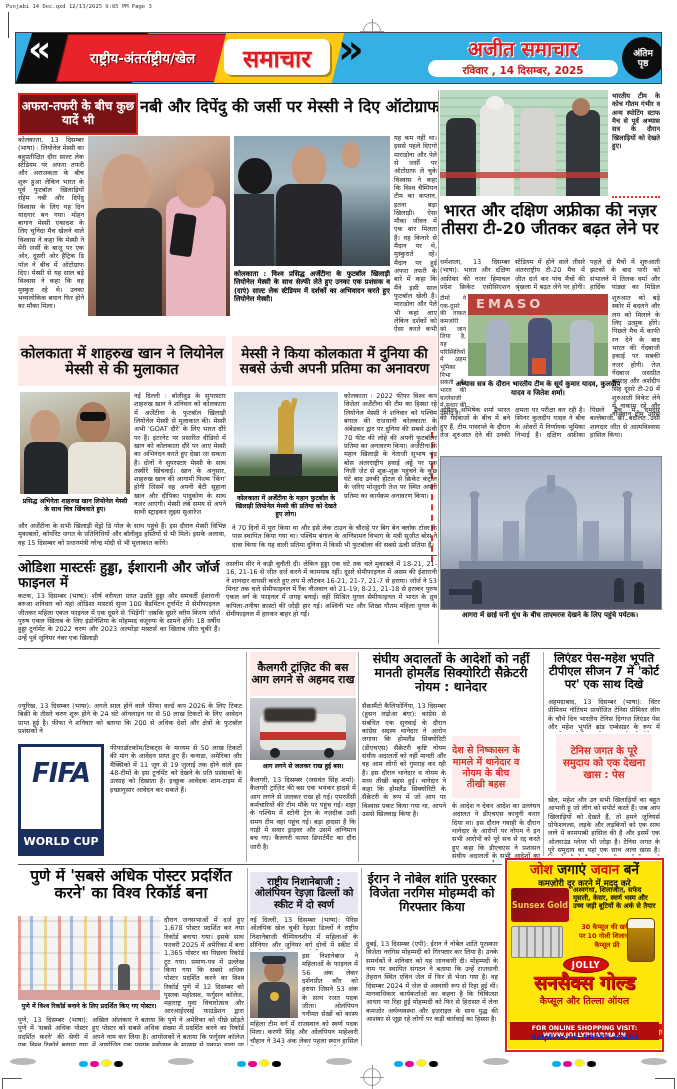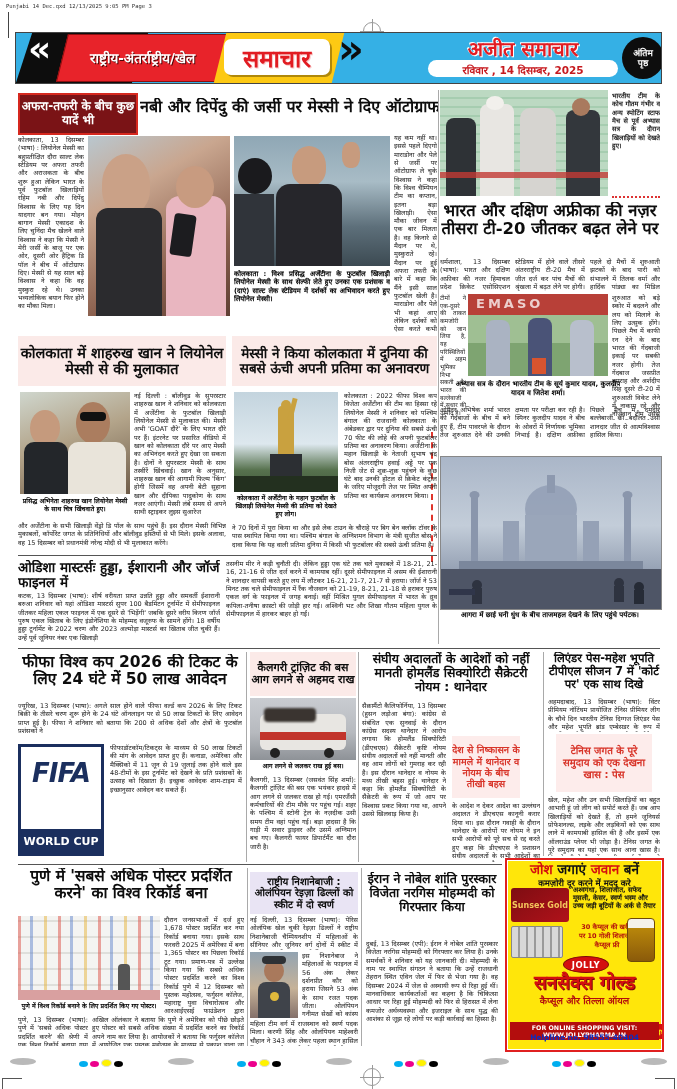--- a/index.html
+++ b/index.html
@@ -108,21 +108,20 @@
     <div class="abs" style="left:0;top:84px;width:104px;height:16px;background:#23301f;"></div>
   </div>
   <div class="abs caption" style="left:234px;top:494px;width:104px;height:28px;font-size:6.3px;">कोलकाता में अर्जेंटीना के महान फुटबॉल के खिलाड़ी लियोनेल मेस्सी की प्रतिमा को देखते हुए लोग।</div>
   <div class="abs body-text" style="left:344px;top:392px;width:93px;height:130px;">कोलकाता : 2022 फीफा विश्व कप विजेता अर्जेंटीना की टीम का हिस्सा रहे लियोनेल मेस्सी ने शनिवार को पश्चिम बंगाल की राजधानी कोलकाता के अंबेडकर द्वार पर दुनिया की सबसे ऊंची 70 फीट की लोहे की अपनी फुटबॉलर प्रतिमा का अनावरण किया। अर्जेंटीना के महान खिलाड़ी के नेताजी सुभाष चंद्र बोस अंतरराष्ट्रीय हवाई अड्डे पर एक निजी जेट से शुक्र-शुक्र पहुंचने के कुछ घंटे बाद उनकी होटल से क्रिकेट कंट्रोल के जरिए मोजूदगी तेज पर स्थित अपनी प्रतिमा का कार्यक्रम अनावरण किया।</div>
   <div class="abs body-text" style="left:232px;top:524px;width:205px;height:32px;">ने 70 दिनों में पूरा किया था और इसे लेक टाउन के चौराहे पर बिग बेन क्लॉक टॉवर के पास स्थापित किया गया था। पश्चिम बंगाल के अग्निशमन विभाग के मंत्री सुजीत बोस ने दावा किया कि यह वाली प्रतिमा दुनिया में किसी भी फुटबॉलर की सबसे ऊंची प्रतिमा है।</div>
 
   <div class="abs hl" style="left:18px;top:560px;width:202px;height:30px;font-size:13.5px;text-align:left;">ओडिशा मास्टर्सः हुड्डा, ईशारानी और जॉर्ज फाइनल में</div>
   <div class="abs body-text" style="left:18px;top:592px;width:202px;height:54px;">कटक, 13 दिसम्बर (भाषा): शीर्ष वरीयता प्राप्त उन्नति हुड्डा और समवर्ती ईशारानी बरुआ शनिवार को यहां ओडिशा मास्टर्स सुपर 100 बैडमिंटन टूर्नामेंट में सेमीफाइनल जीतकर महिला एकल फाइनल में एक दूसरे से 'भिड़ेंगी' जबकि दूसरे वरीय किरण जॉर्ज पुरुष एकल खिताब के लिए इंडोनेशिया के मोहम्मद वजूरुफ के सामने होंगे। 18 वर्षीय हुड्डा टूर्नामेंट के 2022 चरण और 2023 अल्मोड़ा मास्टर्स का खिताब जीत चुकी हैं। उन्हें पूर्व जूनियर नंबर एक खिलाड़ी</div>
   <div class="abs body-text" style="left:226px;top:560px;width:211px;height:86px;">तसनीम मीर ने कड़ी चुनौती दी। लेकिन हुड्डा एक घंटे तक चले मुकाबले में 18-21, 21-16, 21-16 से जीत दर्ज करने में कामयाब रहीं। दूसरे सेमीफाइनल में असम की ईशारानी ने शानदार वापसी करते हुए लय में लौटकर 16-21, 21-7, 21-7 से हराया। जॉर्ज ने 53 मिनट तक चले सेमीफाइनल में रैंक नौजवान को 21-19, 8-21, 21-18 से हराकर पुरुष एकल वर्ग के फाइनल में जगह बनाई। वहीं मिश्रित युगल सेमीफाइनल में भारत के ध्रुव कपिला-तनीषा क्रास्टो की जोड़ी हार गई। अश्विनी भट और शिखा गौतम महिला युगल के सेमीफाइनल में हारकर बाहर हो गईं।</div>
 
-  <div class="abs hl" style="left:18px;top:654px;width:224px;height:46px;font-size:15.5px;">फीफा विश्व कप 2026 की टिकट के लिए 24 घंटे में 50 लाख आवेदन</div>
   <div class="abs body-text" style="left:18px;top:702px;width:224px;height:40px;">ज्यूरिख, 13 दिसम्बर (भाषा): अगले साल होने वाले फीफा वर्ल्ड कप 2026 के लिए टिकट बिक्री के तीसरे चरण शुरू होने के 24 घंटे ऑनलाइन पर से 50 लाख टिकटों के लिए आवेदन प्राप्त हुई है। फीफा ने शनिवार को बताया कि 200 से अधिक देशों और क्षेत्रों के फुटबॉल प्रशंसकों ने</div>
   <div class="abs" style="left:18px;top:744px;width:86px;height:112px;background:#fff;border:3px solid #1b2f5e;box-sizing:border-box;display:flex;flex-direction:column;gap:30px;">
     <div style="flex:1;display:flex;align-items:center;justify-content:center;font-weight:800;font-size:26px;color:#1b2f5e;font-style:italic;letter-spacing:-1px;">FIFA</div>
     <div style="height:24px;background:#1b2f5e;color:#fff;display:flex;align-items:center;justify-content:center;font-weight:bold;font-size:11px;">WORLD CUP</div>
   </div>
   <div class="abs body-text" style="left:110px;top:744px;width:132px;height:116px;">फीफाडॉटकॉम/टिकट्स के माध्यम से 50 लाख टिकटों की मांग के आवेदन प्राप्त हुए हैं। कनाडा, अमेरिका और मैक्सिको में 11 जून से 19 जुलाई तक होने वाले इस 48-टीमों के इस टूर्नामेंट को देखने के प्रति प्रशंसकों के उत्साह को दिखाता है। इच्छुक आवेदक शाम-टाइम में इच्छानुसार आवेदन कर सकते हैं।</div>
 
   <div class="abs hl pinkbg" style="left:250px;top:652px;width:106px;height:44px;font-size:11px;display:flex;align-items:center;justify-content:center;">कैलगरी ट्रांज़िट की बस आग लगने से अहमद राख</div>
   <div class="photo" style="left:250px;top:698px;width:106px;height:62px;background:linear-gradient(180deg,#c9ccd1 0%,#b7babf 55%,#8e9297 100%);">
     <div class="abs" style="left:10px;top:16px;width:86px;height:36px;background:#e8e6e2;border-radius:6px;"></div>
@@ -236,21 +235,21 @@
       <rect x="0" y="112" width="220" height="40" fill="#4e5566"></rect>
       <circle cx="36" cy="128" r="5" fill="#2e3340"></circle>
         <rect x="31" y="131" width="10" height="16" fill="#2e3340"></rect>
       <circle cx="178" cy="126" r="5" fill="#2e3340"></circle>
         <rect x="173" y="129" width="10" height="16" fill="#2e3340"></rect>
       <circle cx="198" cy="130" r="5" fill="#262b36"></circle>
         <rect x="193" y="133" width="10" height="14" fill="#262b36"></rect>
       <rect x="8" y="132" width="26" height="6" fill="#30364a"></rect>
     </svg>
   </div>
-  <div class="abs caption" style="left:440px;top:611px;width:220px;height:14px;font-size:7px;">आगरा में छाई घनी धुंध के बीच ताजमहल देखने के लिए पहुंचे पर्यटक।</div>
+  <div class="abs caption" style="left:440px;top:611px;width:220px;height:14px;font-size:7px;">आगरा में छाई घनी धुंध के बीच ताएमरज देखने के लिए पहुंचे पर्यटक।</div>
 
   <div class="abs" style="left:10px;top:1052px;width:657px;display:flex;justify-content:space-between;align-items:center;">
     <span class="reg-ellipse"></span>
     <span>
       <span class="reg-dot" style="background:#00aeef;"></span><span class="reg-dot" style="background:#ec008c;"></span><span class="reg-dot" style="background:#fff200;border:1px solid #ddd;"></span><span class="reg-dot" style="background:#000;"></span>
     </span>
     <span class="reg-ellipse"></span>
     <span>
       <span class="reg-dot" style="background:#00aeef;"></span><span class="reg-dot" style="background:#ec008c;"></span><span class="reg-dot" style="background:#fff200;border:1px solid #ddd;"></span><span class="reg-dot" style="background:#000;"></span>
     </span>

